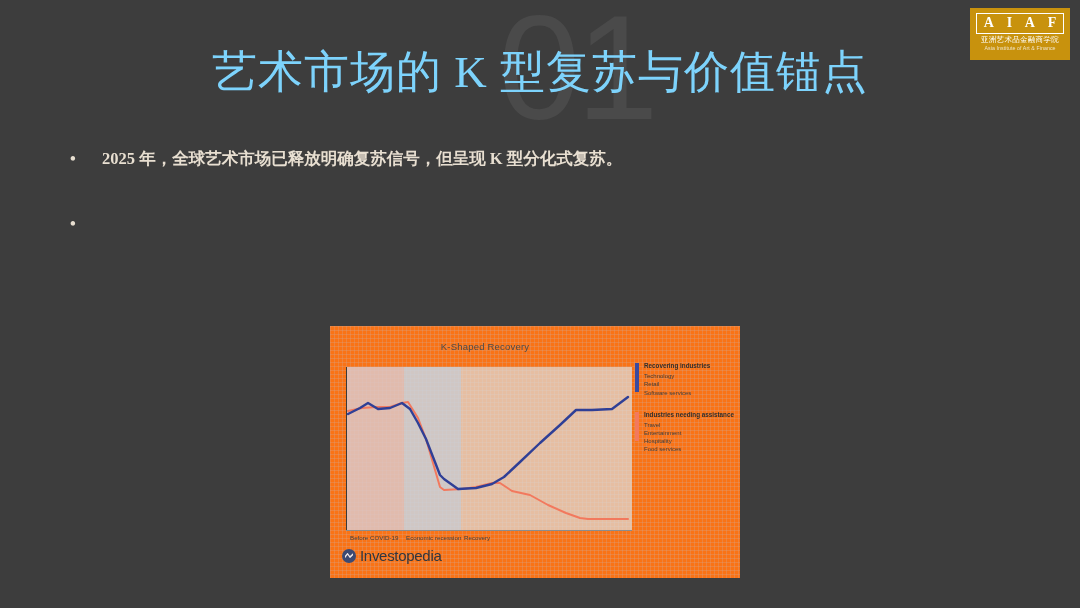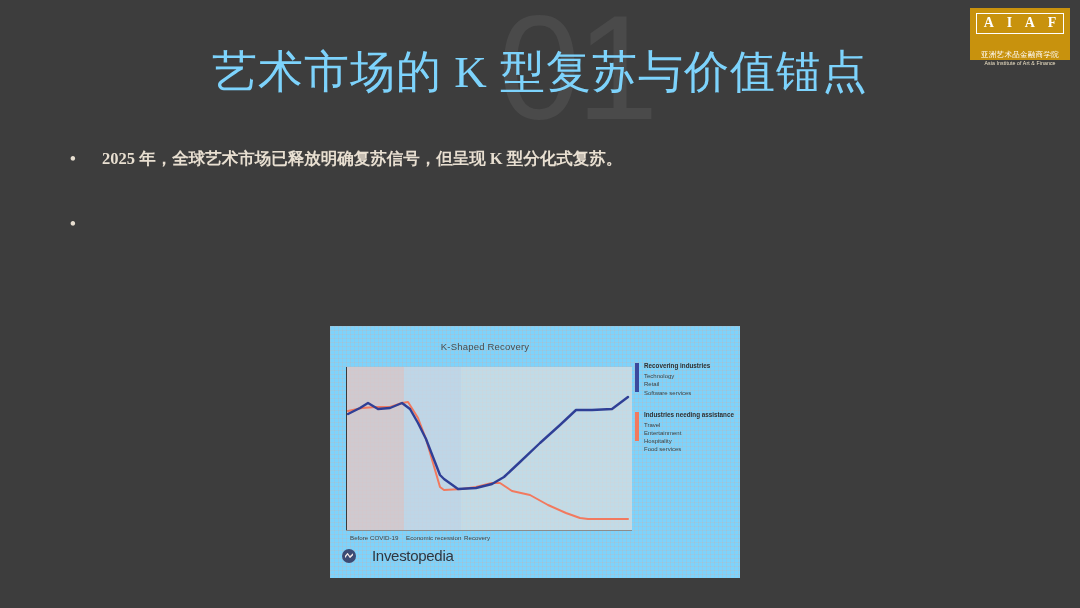--- a/index.html
+++ b/index.html
@@ -44,21 +44,21 @@
     font-weight:700;
     letter-spacing:5px;
     line-height:16px;
     text-indent:5px;
   }
   .logo-cn {
     color:#ffffff;
     font-size:7.5px;
     line-height:10px;
     letter-spacing:0.3px;
-    margin-top:16px;
+    margin-top:1px;
     font-family:Liberation Sans, sans-serif;
   }
   .logo-en {
     color:#f0e4c8;
     font-size:5.2px;
     line-height:7px;
     letter-spacing:0.1px;
     font-family:"Liberation Sans", sans-serif;
   }
 
@@ -105,21 +105,21 @@
     font-weight:400;
     padding-left:0px;
   }
   .gap { height:32px; }
 
   
   .chart-card {
     position:absolute;
     left:330px; top:326px;
     width:410px; height:252px;
-    background:#7dd3fc;
+    background:#f97316;
     overflow:hidden;
   }
   .chart-grid {
     position:absolute; inset:0;
     background-image:
       linear-gradient(to right, rgba(203,176,170,0.25) 1px, transparent 1px),
       linear-gradient(to bottom, rgba(203,176,170,0.25) 1px, transparent 1px);
     background-size:4px 4px;
   }
   .chart-title {
@@ -184,21 +184,21 @@
     line-height:8.6px; margin-bottom:1.5px; white-space:nowrap;
   }
   .legend-item {
     font-size:6px; color:#3d3d3d; line-height:8.2px; white-space:nowrap;
   }
 
   
   .ip-logo {
     position:absolute;
     left:12px; bottom:14px;
-    display:flex; align-items:center; gap:16px;
+    display:flex; align-items:center; gap:4px;
   }
   .ip-mark {
     width:14px; height:14px; border-radius:50%;
     background:#3c4a73; position:relative; flex:0 0 14px;
   }
   .ip-mark:after {
     content:""; position:absolute;
     left:3px; top:4.2px; width:8px; height:5.5px;
     background:#f1e7e4;
     clip-path:polygon(0% 55%, 32% 0%, 62% 62%, 100% 10%, 100% 45%, 62% 100%, 32% 36%, 0% 100%);

